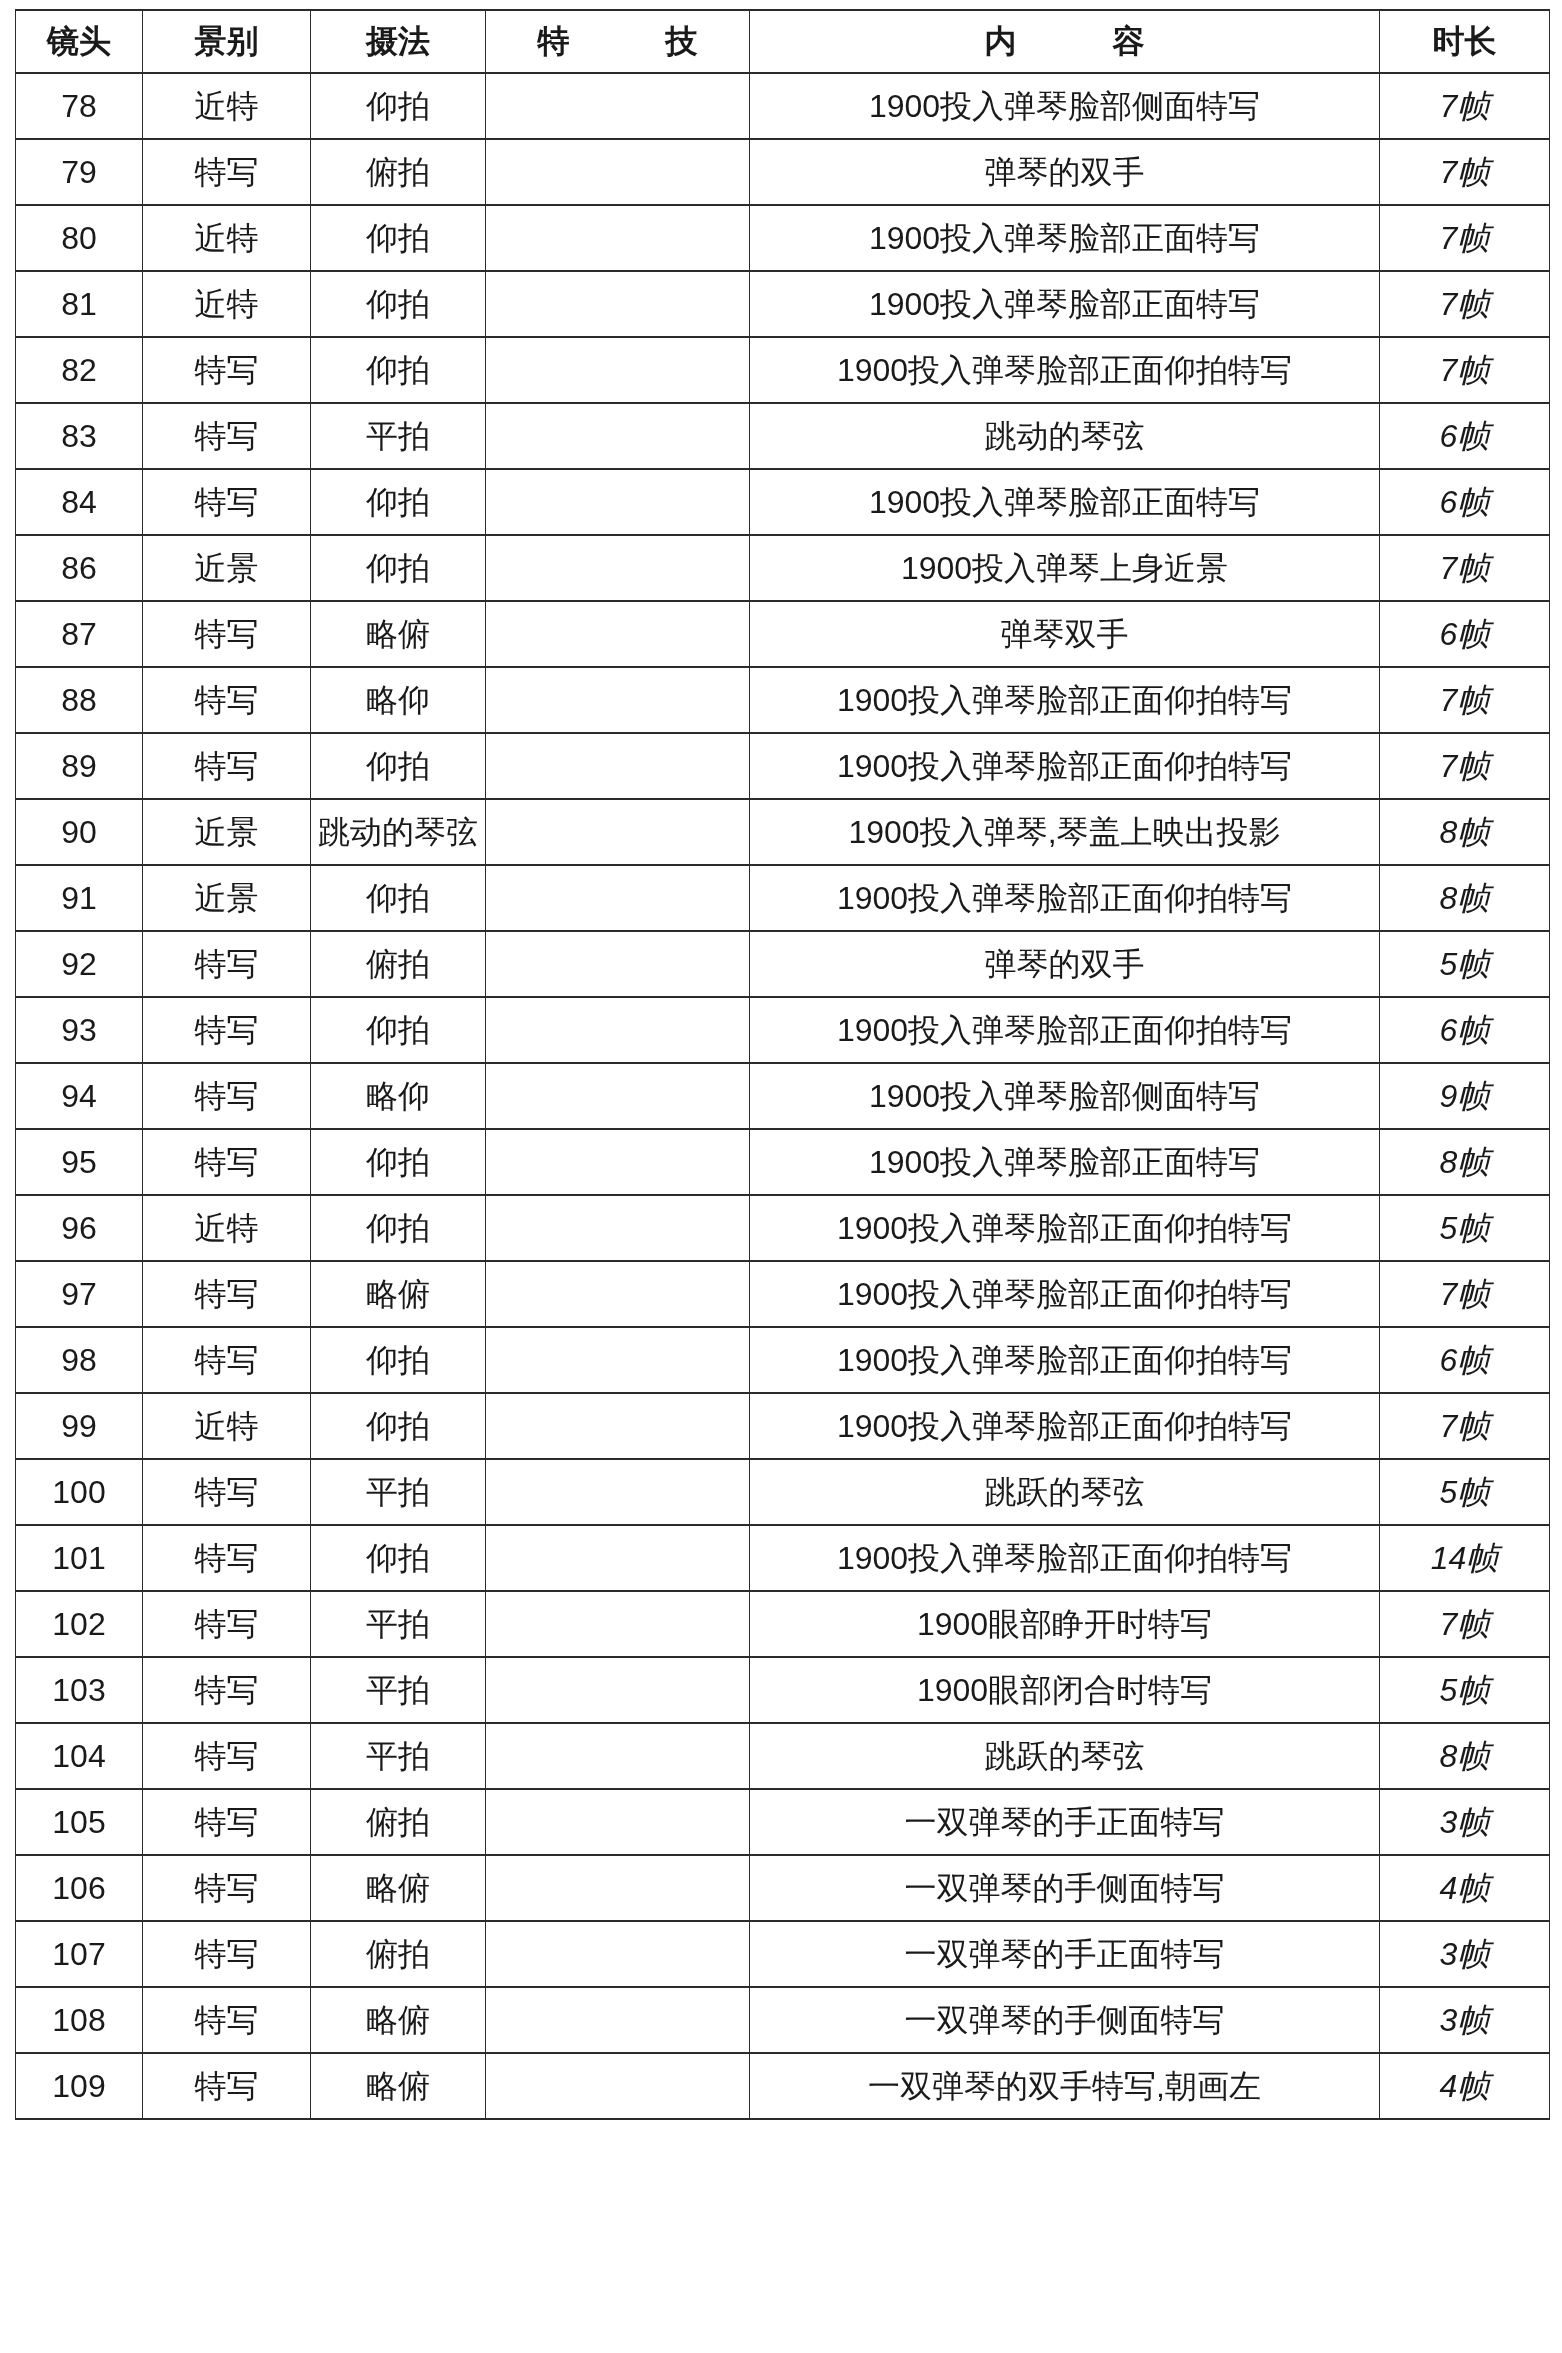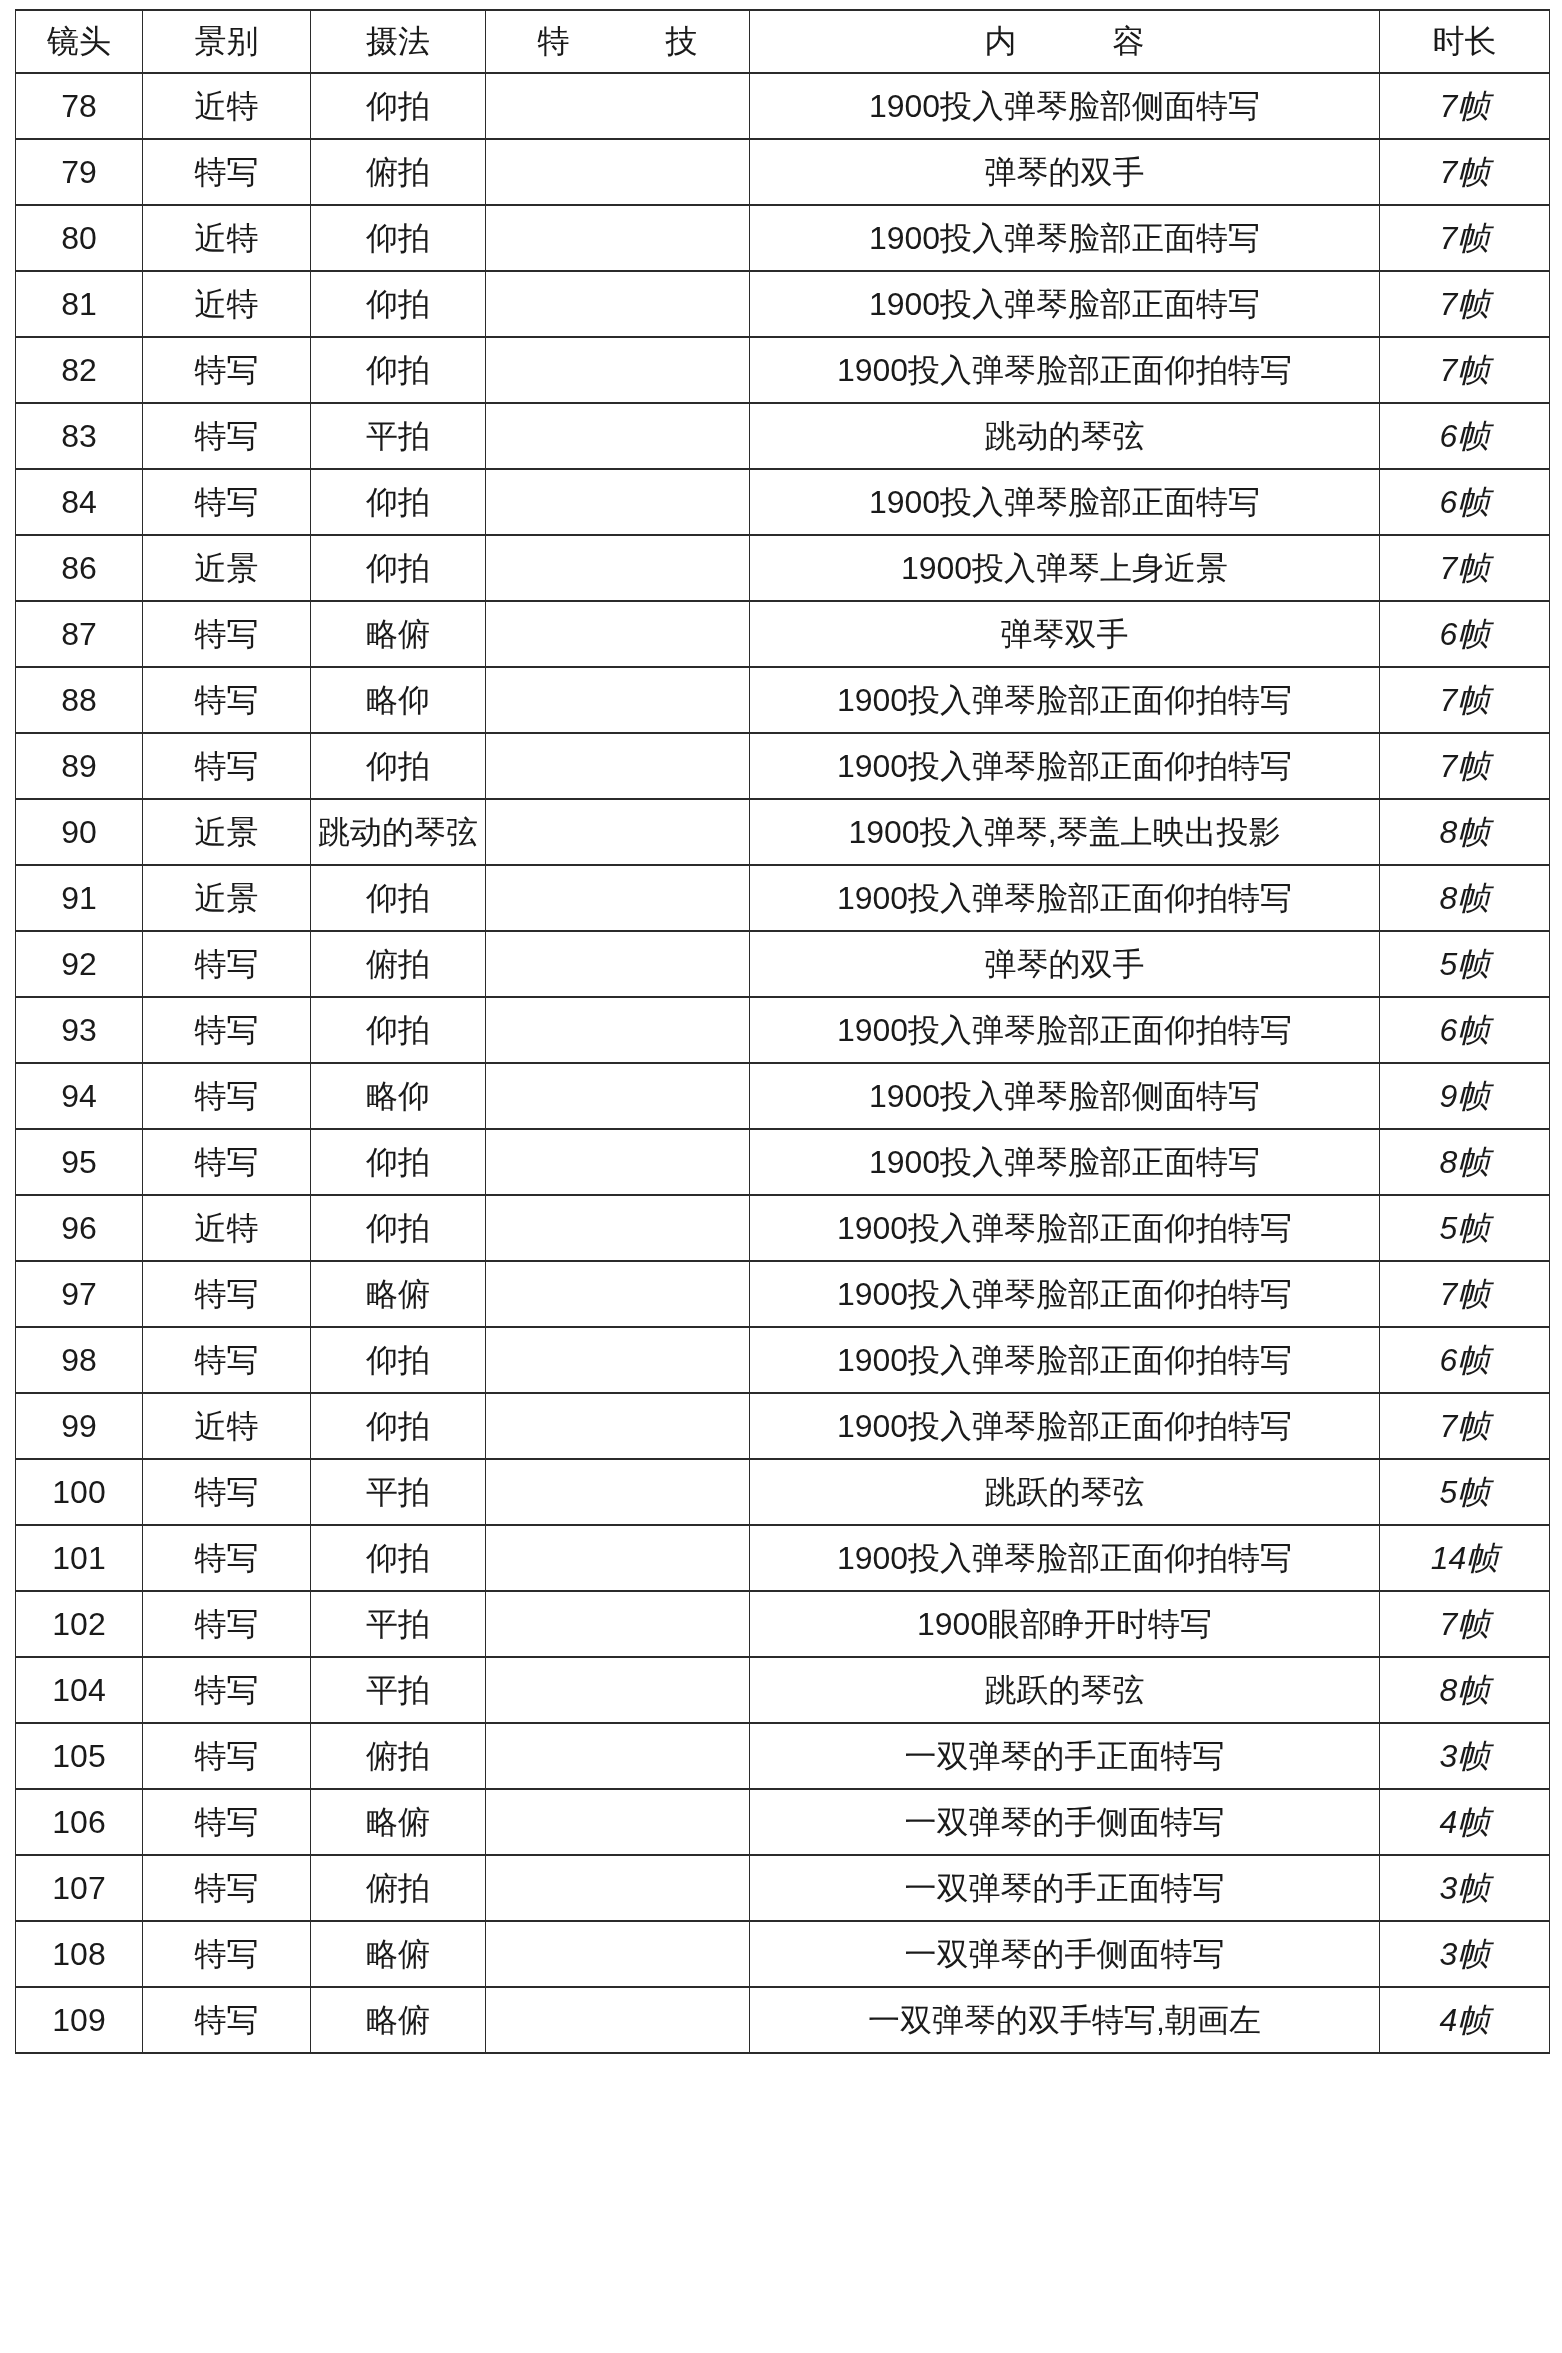--- a/index.html
+++ b/index.html
@@ -36,21 +36,21 @@
     font-weight: 500;
     line-height: 1.1;
     white-space: nowrap;
     overflow: hidden;
     text-align: center;
     vertical-align: middle;
     padding: 0;
   }
   table.shot-table th {
     height: 61px;
-    font-weight: 400;
+    font-weight: 700;
   }
   table.shot-table td {
     height: 64px;
   }
   
   td.c-content { text-align: left; padding-left: 16.7px; }
   td.c-duration { text-align: left; padding-left: 22px; font-style: italic; }
 </style>
 </head>
 <body>
@@ -262,20 +262,28 @@
         </tr>
         <tr>
           <td class="c-no">102</td>
           <td class="c-scale">特写</td>
           <td class="c-method">平拍</td>
           <td class="c-fx"></td>
           <td class="c-content">1900眼部睁开时特写</td>
           <td class="c-duration">7帧</td>
         </tr>
         <tr>
+          <td class="c-no">103</td>
+          <td class="c-scale">特写</td>
+          <td class="c-method">平拍</td>
+          <td class="c-fx"></td>
+          <td class="c-content">1900眼部闭合时特写</td>
+          <td class="c-duration">5帧</td>
+        </tr>
+        <tr>
           <td class="c-no">104</td>
           <td class="c-scale">特写</td>
           <td class="c-method">平拍</td>
           <td class="c-fx"></td>
           <td class="c-content">跳跃的琴弦</td>
           <td class="c-duration">8帧</td>
         </tr>
         <tr>
           <td class="c-no">105</td>
           <td class="c-scale">特写</td>

